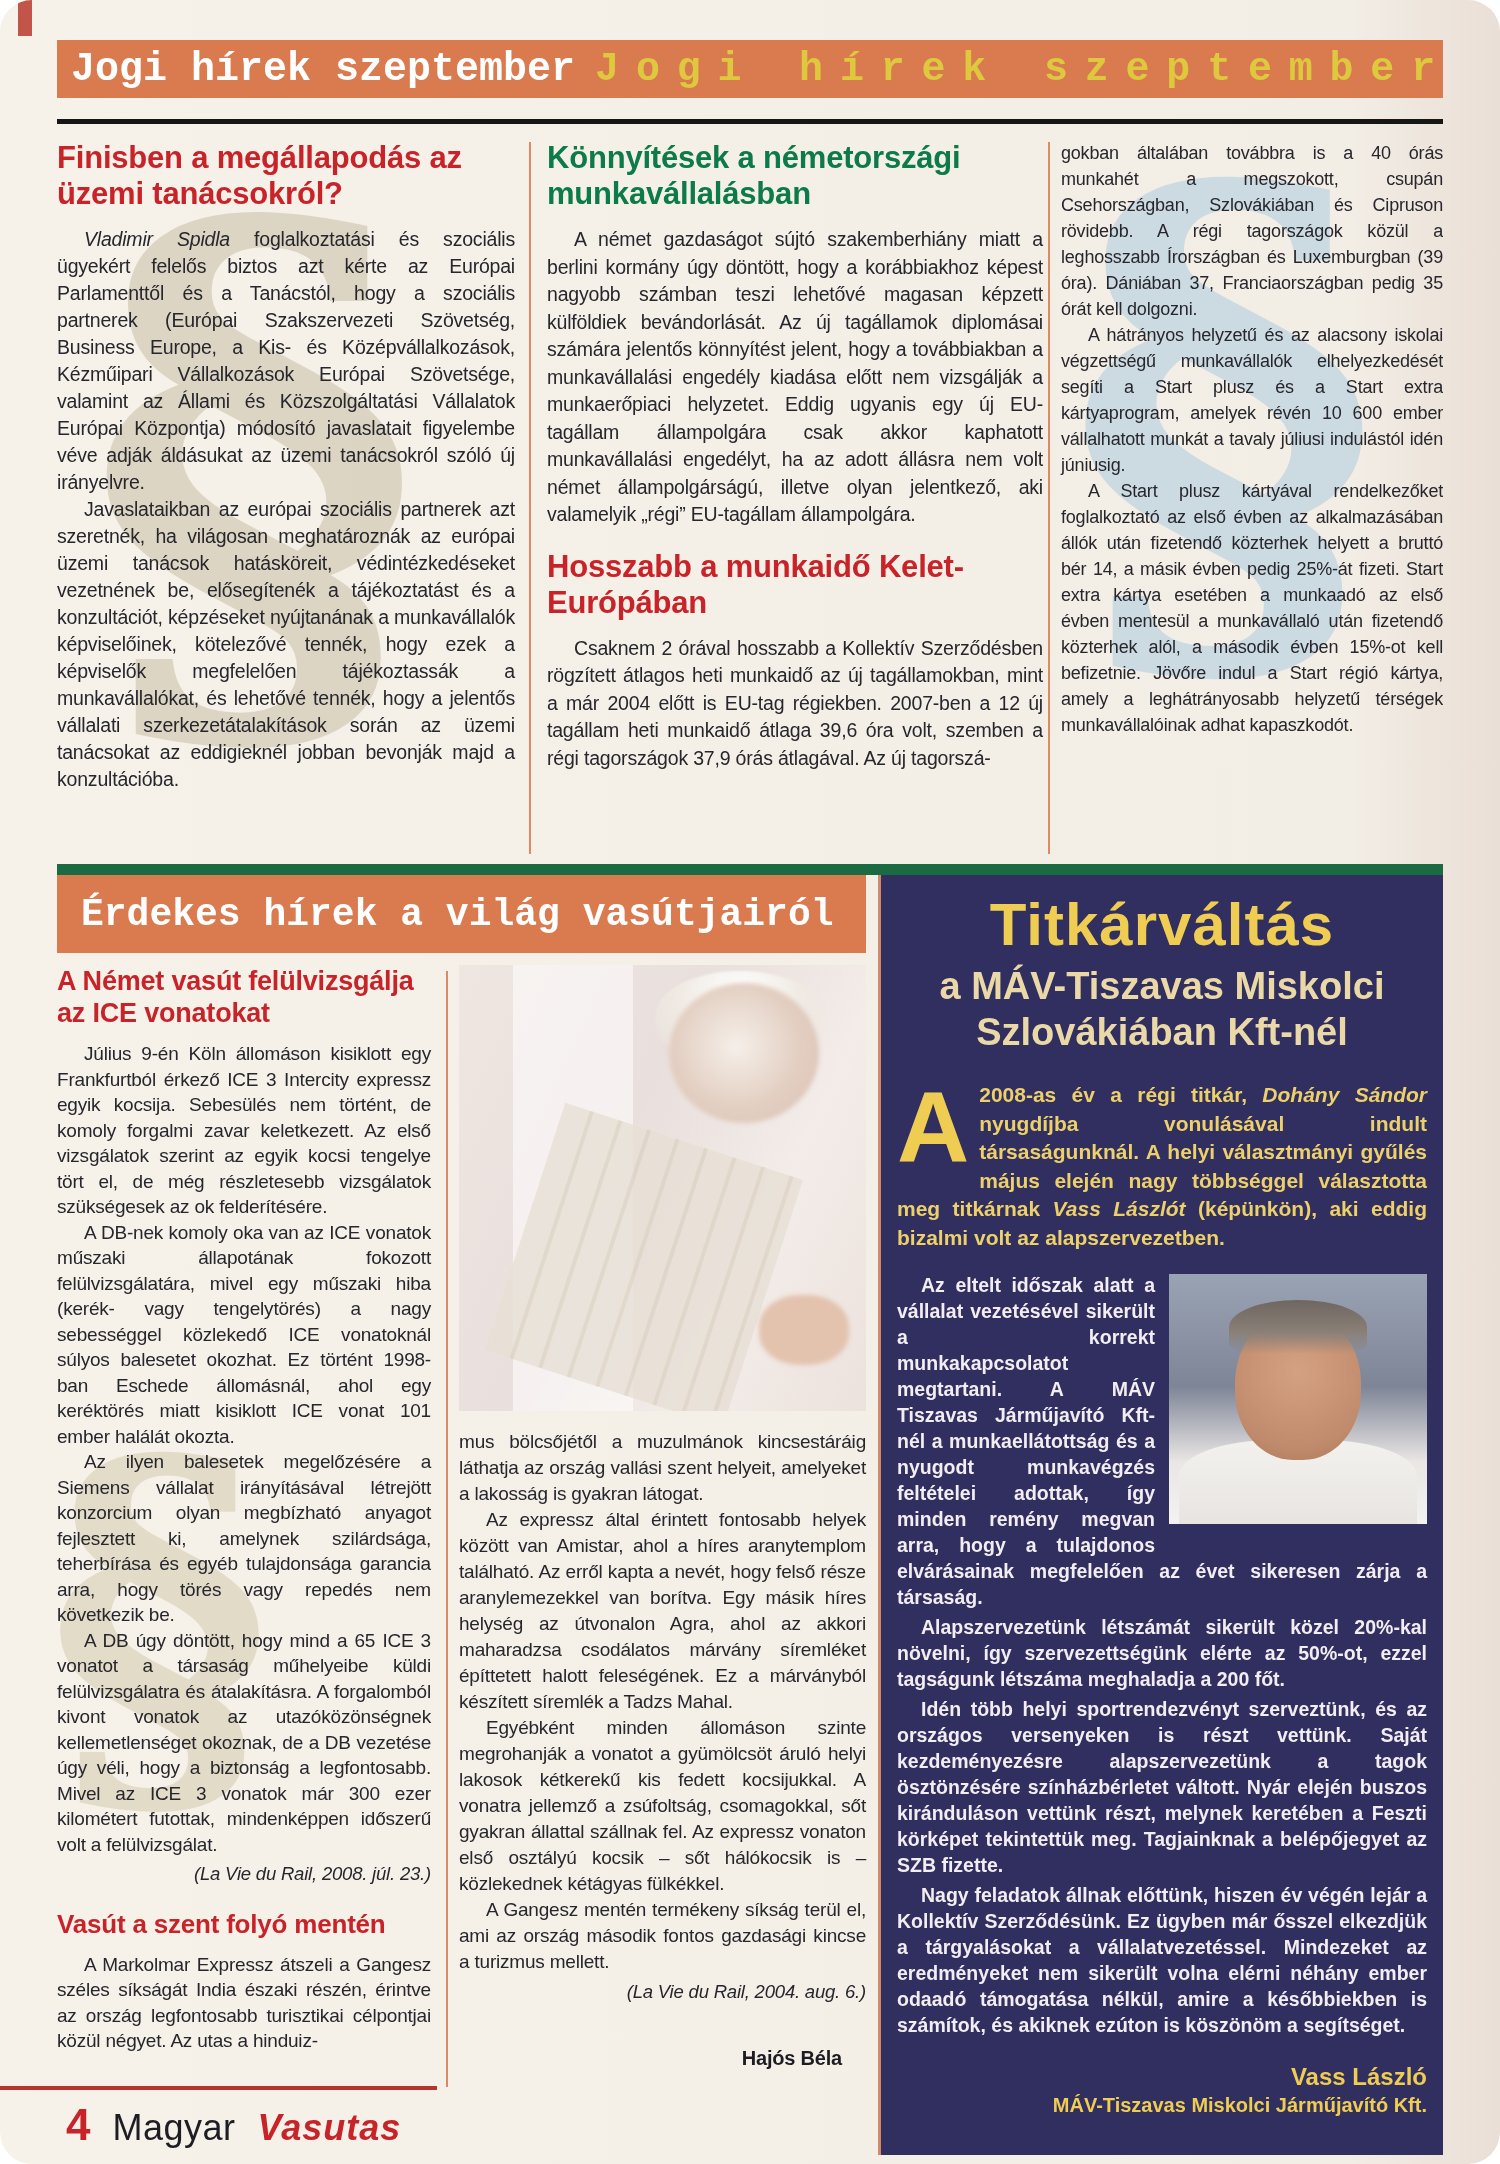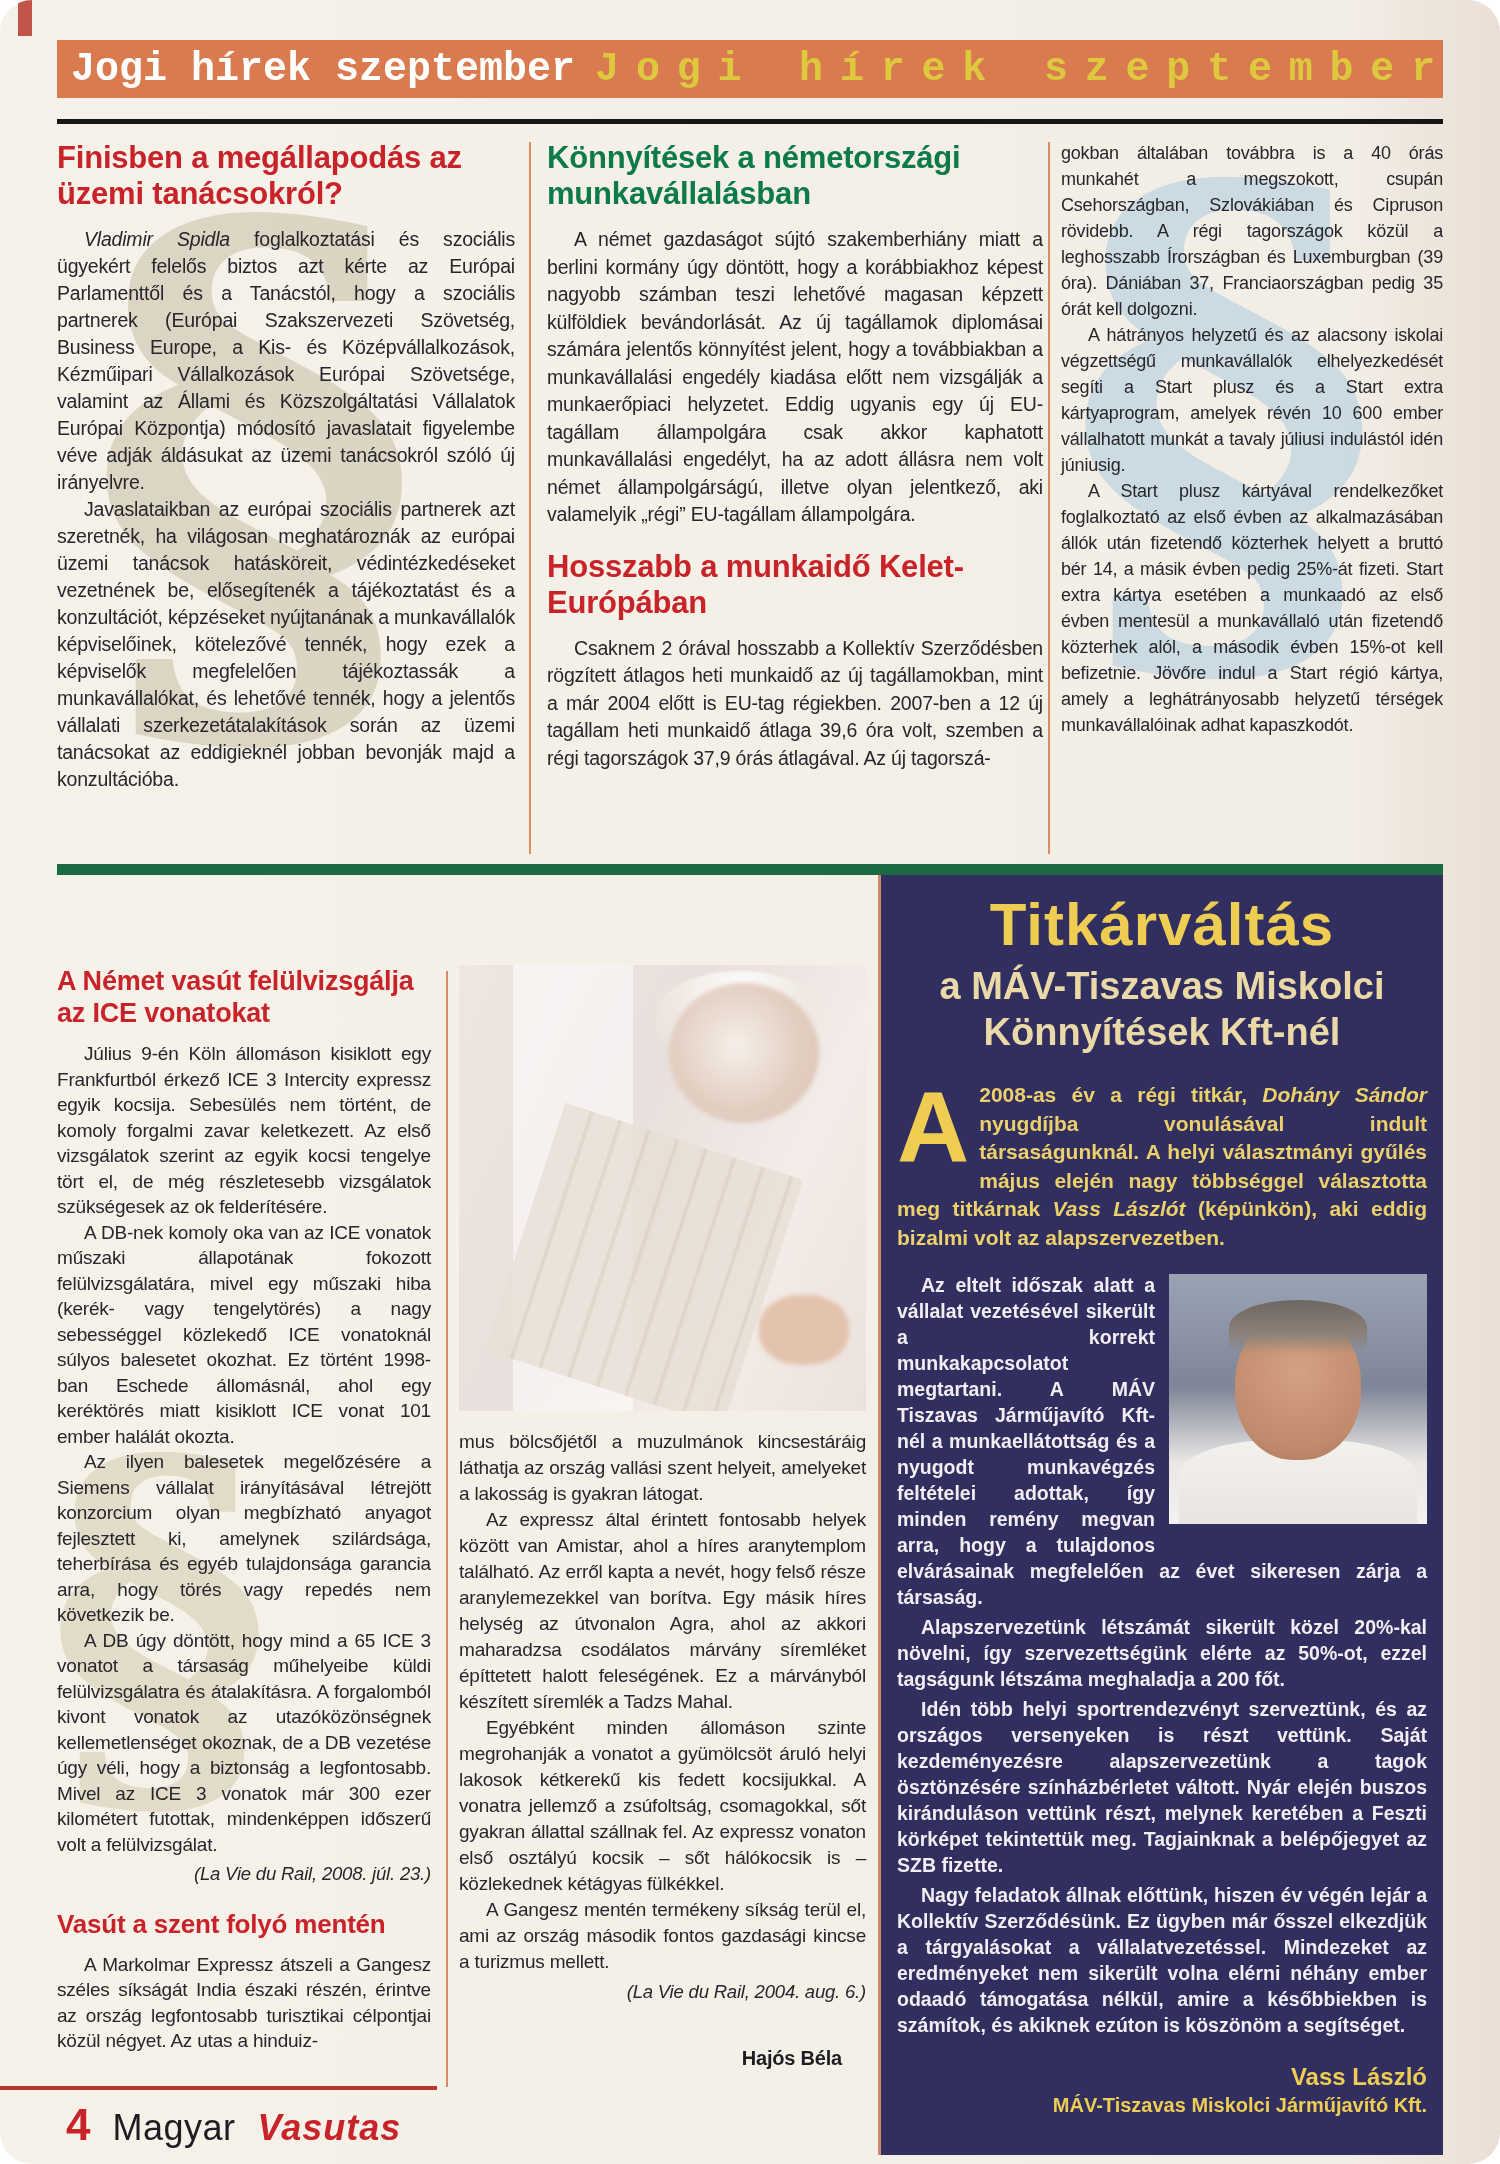--- a/index.html
+++ b/index.html
@@ -120,20 +120,23 @@
     <div class="vdiv vdiv2"></div>
 
     <div class="lcol lcol3">
       <p class="p-noind">gokban általában továbbra is a 40 órás munkahét a megszokott, csupán Csehországban, Szlovákiában és Cipruson rövidebb. A régi tagországok közül a leghosszabb Írországban és Luxemburgban (39 óra). Dániában 37, Franciaországban pedig 35 órát kell dolgozni.</p>
       <p class="p">A hátrányos helyzetű és az alacsony iskolai végzettségű munkavállalók elhelyezkedését segíti a Start plusz és a Start extra kártyaprogram, amelyek révén 10 600 ember vállalhatott munkát a tavaly júliusi indulástól idén júniusig.</p>
       <p class="p">A Start plusz kártyával rendelkezőket foglalkoztató az első évben az alkalmazásában állók után fizetendő közterhek helyett a bruttó bér 14, a másik évben pedig 25%-át fizeti. Start extra kártya esetében a munkaadó az első évben mentesül a munkavállaló után fizetendő közterhek alól, a második évben 15%-ot kell befizetnie. Jövőre indul a Start régió kártya, amely a leghátrányosabb helyzetű térségek munkavállalóinak adhat kapaszkodót.</p>
     </div>
   </div>
 
   <div class="green-stripe"></div>
+  <div class="rail-banner">
+    <span>Érdekes hírek a világ vasútjairól</span>
+  </div>
 
   <div class="rail">
     <div class="wm wm-rail">§</div>
 
     <div class="rcol rcol1">
       <p class="h-red">A Német vasút felülvizsgálja az ICE vonatokat</p>
       <p class="p">Július 9-én Köln állomáson kisiklott egy Frankfurtból érkező ICE 3 Intercity expressz egyik kocsija. Sebesülés nem történt, de komoly forgalmi zavar keletkezett. Az első vizsgálatok szerint az egyik kocsi tengelye tört el, de még részletesebb vizsgálatok szükségesek az ok felderítésére.</p>
       <p class="p">A DB-nek komoly oka van az ICE vonatok műszaki állapotának fokozott felülvizsgálatára, mivel egy műszaki hiba (kerék- vagy tengelytörés) a nagy sebességgel közlekedő ICE vonatoknál súlyos balesetet okozhat. Ez történt 1998-ban Eschede állomásnál, ahol egy keréktörés miatt kisiklott ICE vonat 101 ember halálát okozta.</p>
       <p class="p">Az ilyen balesetek megelőzésére a Siemens vállalat irányításával létrejött konzorcium olyan megbízható anyagot fejlesztett ki, amelynek szilárdsága, teherbírása és egyéb tulajdonsága garancia arra, hogy törés vagy repedés nem következik be.</p>
       <p class="p">A DB úgy döntött, hogy mind a 65 ICE 3 vonatot a társaság műhelyeibe küldi felülvizsgálatra és átalakításra. A forgalomból kivont vonatok az utazóközönségnek kellemetlenséget okoznak, de a DB vezetése úgy véli, hogy a biztonság a legfontosabb. Mivel az ICE 3 vonatok már 300 ezer kilométert futottak, mindenképpen időszerű volt a felülvizsgálat.</p>
@@ -157,21 +160,21 @@
       <p class="p">Egyébként minden állomáson szinte megrohanják a vonatot a gyümölcsöt áruló helyi lakosok kétkerekű kis fedett kocsijukkal. A vonatra jellemző a zsúfoltság, csomagokkal, sőt gyakran állattal szállnak fel. Az expressz vonaton első osztályú kocsik – sőt hálókocsik is – közlekednek kétágyas fülkékkel.</p>
       <p class="p">A Gangesz mentén termékeny síkság terül el, ami az ország második fontos gazdasági kincse a turizmus mellett.</p>
       <p class="cite">(La Vie du Rail, 2004. aug. 6.)</p>
       <p class="author">Hajós Béla</p>
     </div>
   </div>
 
   <div class="blue-box">
     <p class="sec-title">Titkárváltás</p>
     <p class="sec-sub">a MÁV-Tiszavas Miskolci</p>
-    <p class="sec-sub">Könnyítések Kft-nél</p>
+    <p class="sec-sub">Szlovákiában Kft-nél</p>
 
     <p class="sec-lead">
       <span class="dropcap">A</span><span>2008-as év a régi titkár, </span><span class="it">Dohány Sándor</span><span> nyugdíjba vonulásával indult társaságunknál. A helyi választmányi gyűlés május elején nagy többséggel választotta meg titkárnak </span><span class="it">Vass Lászlót</span><span> (képünkön), aki eddig bizalmi volt az alapszervezetben.</span>
     </p>
 
     <div class="sec-body">
       <div class="portrait">
         <div class="pt-shirt"></div>
         <div class="pt-head"></div>
         <div class="pt-hair"></div>

